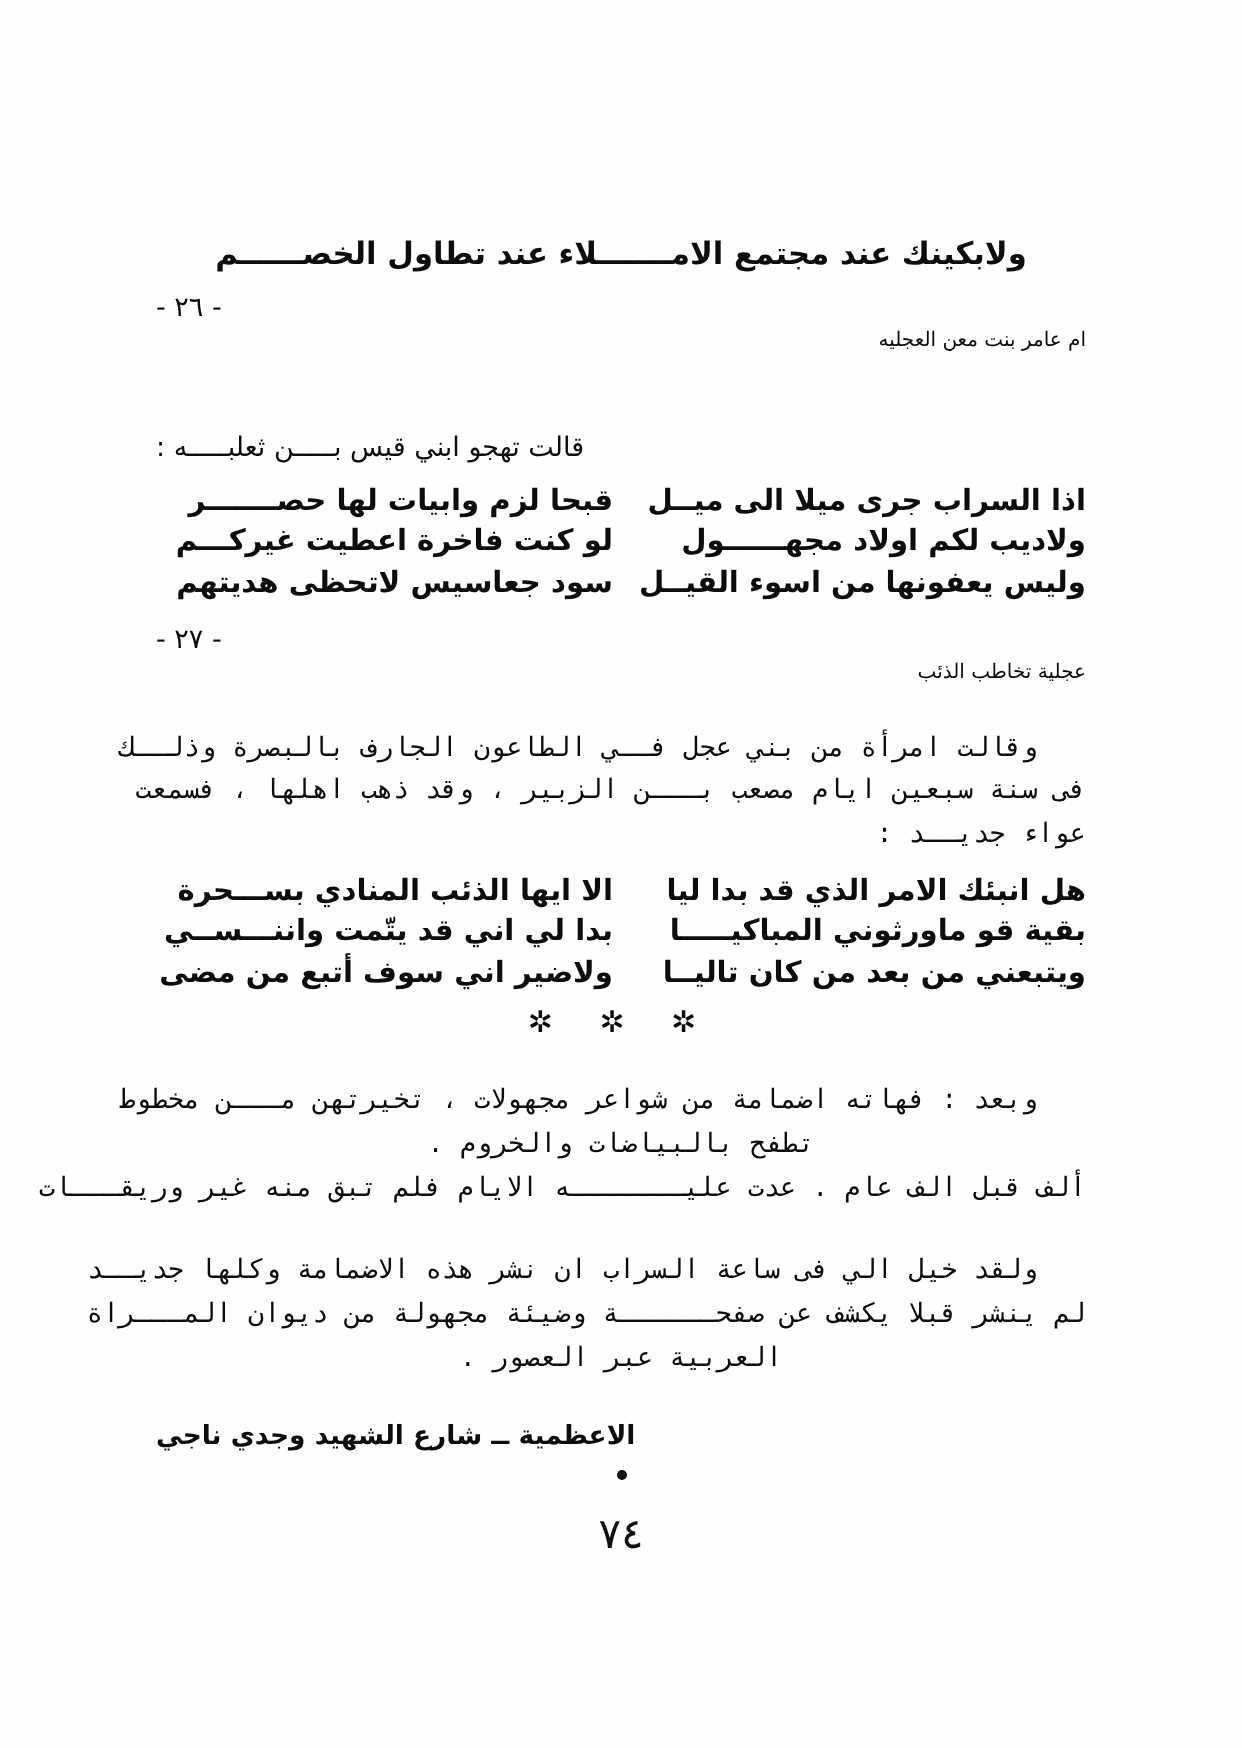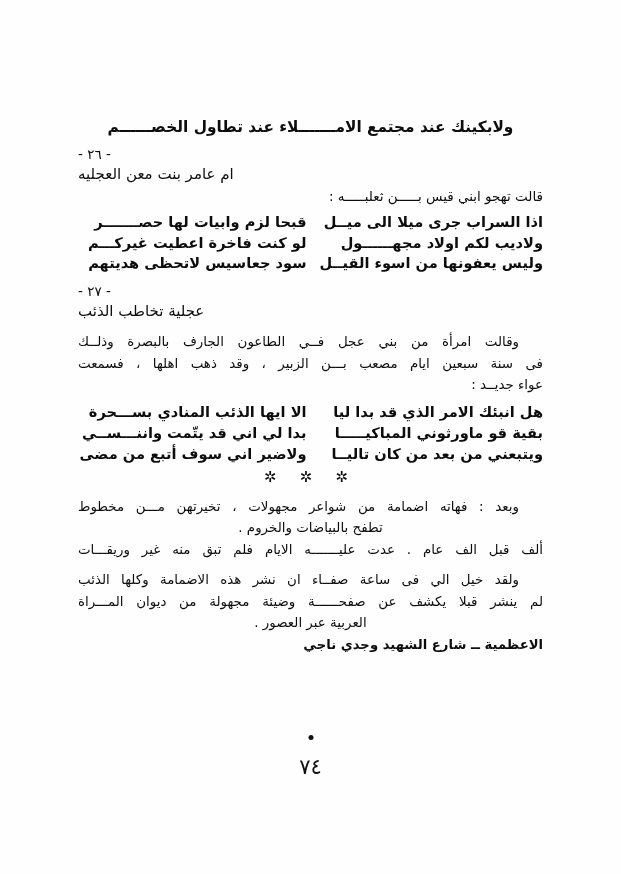--- a/index.html
+++ b/index.html
@@ -60,29 +60,30 @@
 
   .section-number {
     text-align: left;
     font-size: 13.5px;
     line-height: 1.5;
     margin-top: 7px;
     letter-spacing: 1px;
   }
 
   .section-title {
+    text-align: right;
+    font-size: 10px;
+    line-height: 1.45;
+  }
+
+  .intro-line {
     text-align: left;
-    font-size: 15px;
-    line-height: 1.45;
-  }
-
-  .intro-line {
-    text-align: right;
     font-size: 13.5px;
     line-height: 1.5;
+    margin-top: 36px;
   }
 
   
   .verse-block {
     margin-top: 6px;
     margin-bottom: 4px;
   }
   .verse-row {
     display: flex;
     flex-direction: row;
@@ -102,25 +103,26 @@
     padding-right: 4px;
     box-sizing: border-box;
   }
   .hemistich.second {
     width: 50%;
     box-sizing: border-box;
   }
 
   
   .prose-block {
-    margin-top: 8px;
+    margin-top: 20px;
     font-size: 13.4px;
     line-height: 1.62;
     text-align: justify;
     text-align-last: right;
+    font-family: Liberation Mono, monospace;
   }
   .prose-line {
     display: block;
     text-align: justify;
     text-align-last: justify;
     white-space: nowrap;
   }
   .prose-line.last {
     text-align-last: right;
   }
@@ -134,22 +136,22 @@
   .asterisks {
     text-align: center;
     font-size: 15px;
     letter-spacing: 9px;
     line-height: 1.3;
     margin: 3px 0 2px 0;
     font-weight: bold;
   }
 
   .signature-line {
-    margin-top: 3px;
-    text-align: right;
+    margin-top: 20px;
+    text-align: left;
     font-size: 13.2px;
     font-weight: bold;
     letter-spacing: 0.4px;
   }
 
   
   .footer-dot {
     position: absolute;
     left: 50%;
     transform: translateX(-50%);
@@ -230,21 +232,21 @@
 
     <div class="asterisks">✲ ✲ ✲</div>
 
     <div class="prose-block">
       <span class="prose-line indent">وبعد : فهاته اضمامة من شواعر مجهولات ، تخيرتهن مـــن مخطوط</span>
       <span class="prose-line center-last">تطفح بالبياضات والخروم .</span>
       <span class="prose-line">ألف قبل الف عام . عدت عليـــــــه الايام فلم تبق منه غير وريقـــات</span>
     </div>
 
     <div class="prose-block">
-      <span class="prose-line indent">ولقد خيل الي فى ساعة صفــاء ان نشر هذه الاضمامة وكلها الذئب</span>
+      <span class="prose-line indent">ولقد خيل الي فى ساعة السراب ان نشر هذه الاضمامة وكلها جديــد</span>
       <span class="prose-line">لم ينشر قبلا يكشف عن صفحــــــة وضيئة مجهولة من ديوان المـــراة</span>
       <span class="prose-line center-last">العربية عبر العصور .</span>
     </div>
 
     <div class="signature-line">الاعظمية ــ شارع الشهيد وجدي ناجي</div>
   </div>
 
   <div class="footer-dot"></div>
   <div class="page-number">٧٤</div>
 </div>

